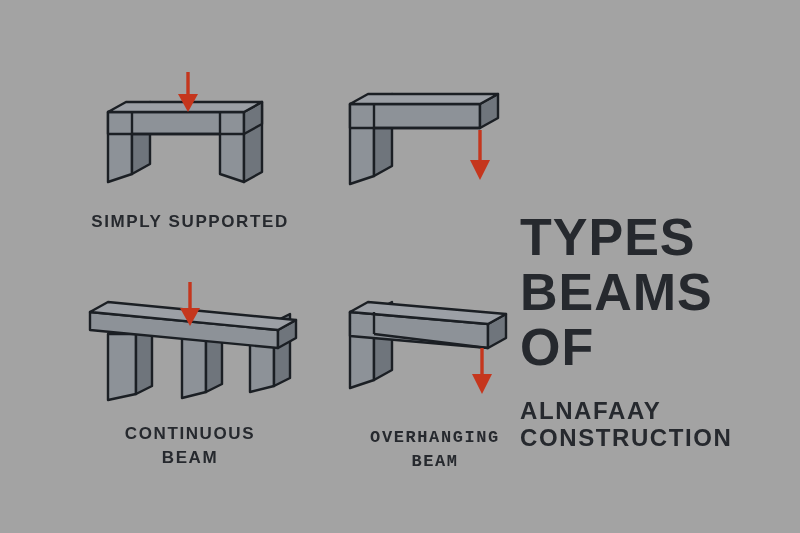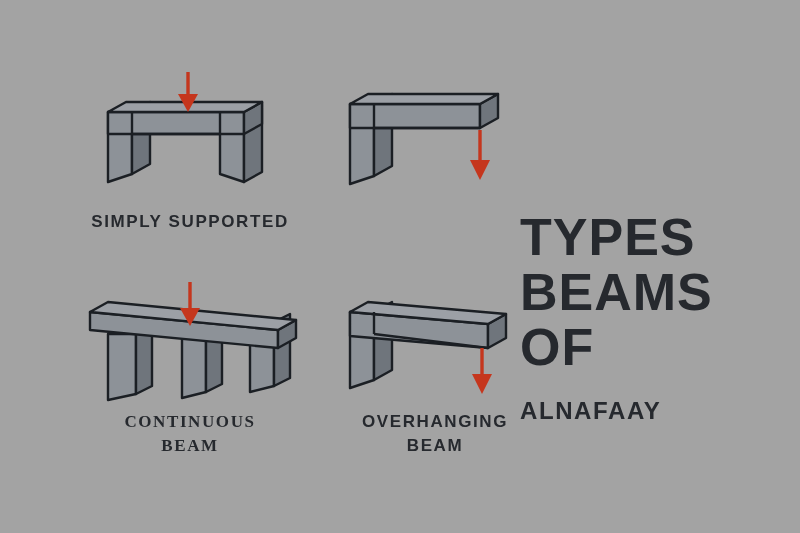--- a/index.html
+++ b/index.html
@@ -39,22 +39,22 @@
     white-space: pre-line;
   }
   
   #cell-simply-supported { left: 70px;  top: 72px;  width: 240px; height: 140px; }
   #cell-cantilever       { left: 330px; top: 72px;  width: 210px; height: 140px; }
   #cell-continuous       { left: 70px;  top: 282px; width: 240px; height: 130px; }
   #cell-overhanging      { left: 330px; top: 282px; width: 210px; height: 130px; }
 
   #label-simply-supported { top: 138px; }
   #label-cantilever       { top: 138px; }
-  #label-continuous       { top: 128px; font-family: Liberation Serif, serif; }
-  #label-overhanging      { top: 128px; }
+  #label-continuous       { top: 140px; }
+  #label-overhanging      { top: 144px; font-family: Liberation Mono, monospace; }
 
   .title-block {
     position: absolute;
     left: 520px;
     top: 182px;
     width: 270px;
     text-align: left;
     margin-top: 28px;
   }
   .title-line {
@@ -190,16 +190,17 @@
     <div class="cell-label" id="label-overhanging">Overhanging
 Beam</div>
   </div>
 
   <div class="title-block">
     <div class="title-line">Types</div>
     <div class="title-line">Beams</div>
     <div class="title-line">Of</div>
     <div class="subtitle-block">
       <div class="subtitle-line">Alnafaay</div>
+      <div class="subtitle-line">Construction</div>
     </div>
   </div>
 
 </div>
 
 </body></html>

